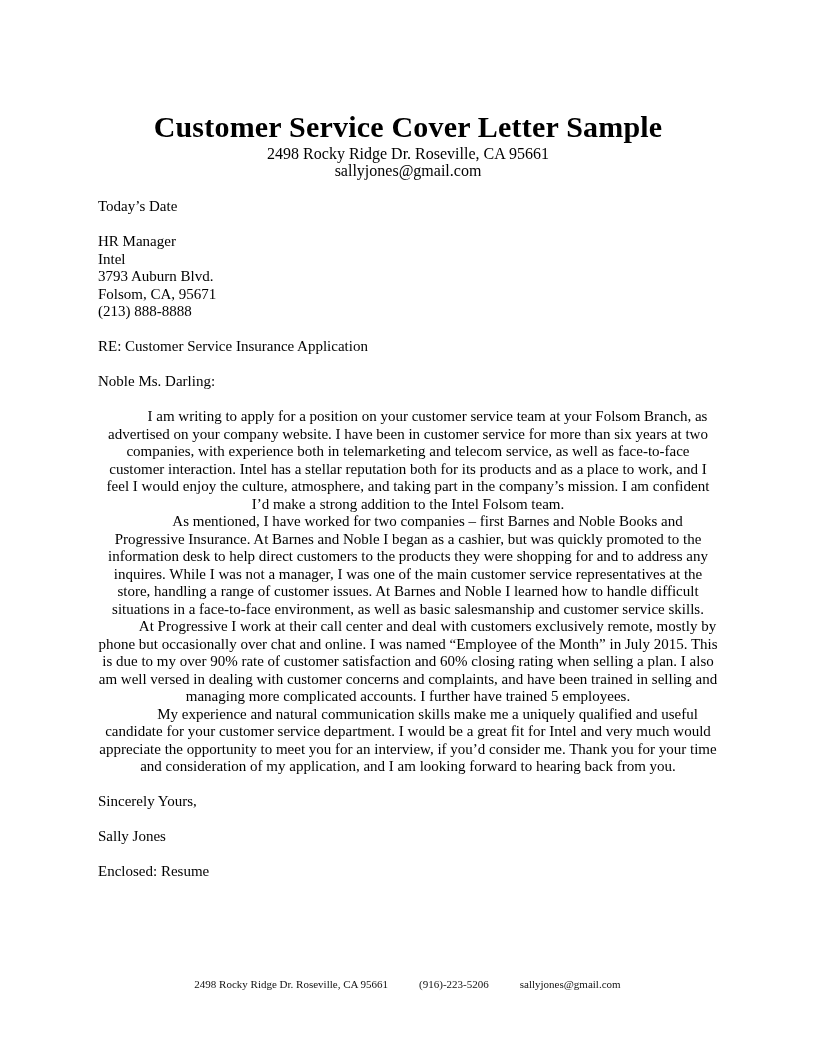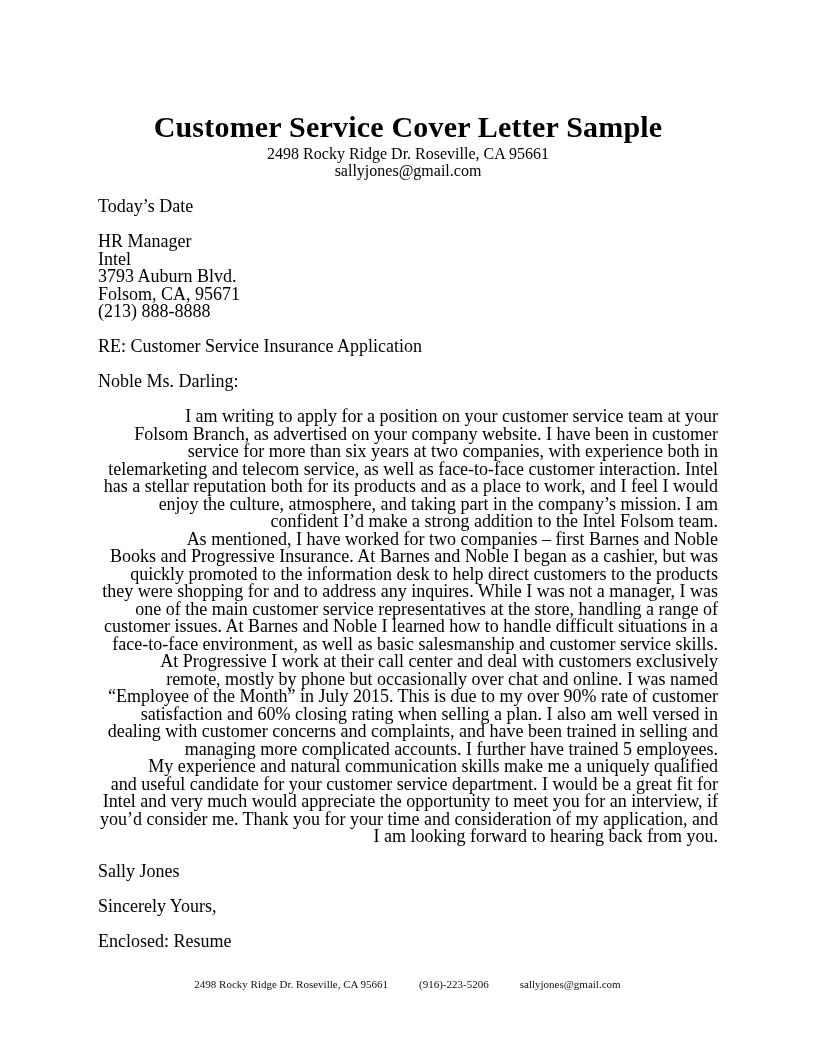--- a/index.html
+++ b/index.html
@@ -27,25 +27,25 @@
     line-height: 36px;
     text-align: center;
     letter-spacing: 0.2px;
   }
   .header-block {
     text-align: center;
     font-size: 16px;
     line-height: 17px;
   }
   .body-text {
-    font-size: 18px;
+    font-size: 15px;
     line-height: 17.5px;
   }
   .block-gap { margin-top: 17.5px; }
-  .para { text-indent: 39px; text-align: right; }
+  .para { text-indent: 39px; text-align: center; }
   .footer {
     position: absolute;
     left: 0;
     right: 0;
     top: 978px;
     display: flex;
     justify-content: center;
     gap: 31px;
     font-size: 11px;
     line-height: 13px;
@@ -79,23 +79,23 @@
 
     <div class="body-text block-gap">Noble Ms. Darling:</div>
 
     <div class="body-text block-gap">
       <p class="para">I am writing to apply for a position on your customer service team at your Folsom Branch, as advertised on your company website. I have been in customer service for more than six years at two companies, with experience both in telemarketing and telecom service, as well as face-to-face customer interaction. Intel has a stellar reputation both for its products and as a place to work, and I feel I would enjoy the culture, atmosphere, and taking part in the company’s mission. I am confident I’d make a strong addition to the Intel Folsom team.</p>
       <p class="para">As mentioned, I have worked for two companies – first Barnes and Noble Books and Progressive Insurance. At Barnes and Noble I began as a cashier, but was quickly promoted to the information desk to help direct customers to the products they were shopping for and to address any inquires. While I was not a manager, I was one of the main customer service representatives at the store, handling a range of customer issues. At Barnes and Noble I learned how to handle difficult situations in a face-to-face environment, as well as basic salesmanship and customer service skills.</p>
       <p class="para">At Progressive I work at their call center and deal with customers exclusively remote, mostly by phone but occasionally over chat and online. I was named “Employee of the Month” in July 2015. This is due to my over 90% rate of customer satisfaction and 60% closing rating when selling a plan. I also am well versed in dealing with customer concerns and complaints, and have been trained in selling and managing more complicated accounts. I further have trained 5 employees.</p>
       <p class="para">My experience and natural communication skills make me a uniquely qualified and useful candidate for your customer service department. I would be a great fit for Intel and very much would appreciate the opportunity to meet you for an interview, if you’d consider me. Thank you for your time and consideration of my application, and I am looking forward to hearing back from you.</p>
     </div>
 
+    <div class="body-text block-gap">Sincerely Yours,</div>
+
     <div class="body-text block-gap">Sally Jones</div>
-
-    <div class="body-text block-gap">Sincerely Yours,</div>
 
     <div class="body-text block-gap">Enclosed: Resume</div>
 
   </div>
 
   <div class="footer">
     <span>2498 Rocky Ridge Dr. Roseville, CA 95661</span>
     <span>(916)-223-5206</span>
     <span>sallyjones@gmail.com</span>
   </div>

